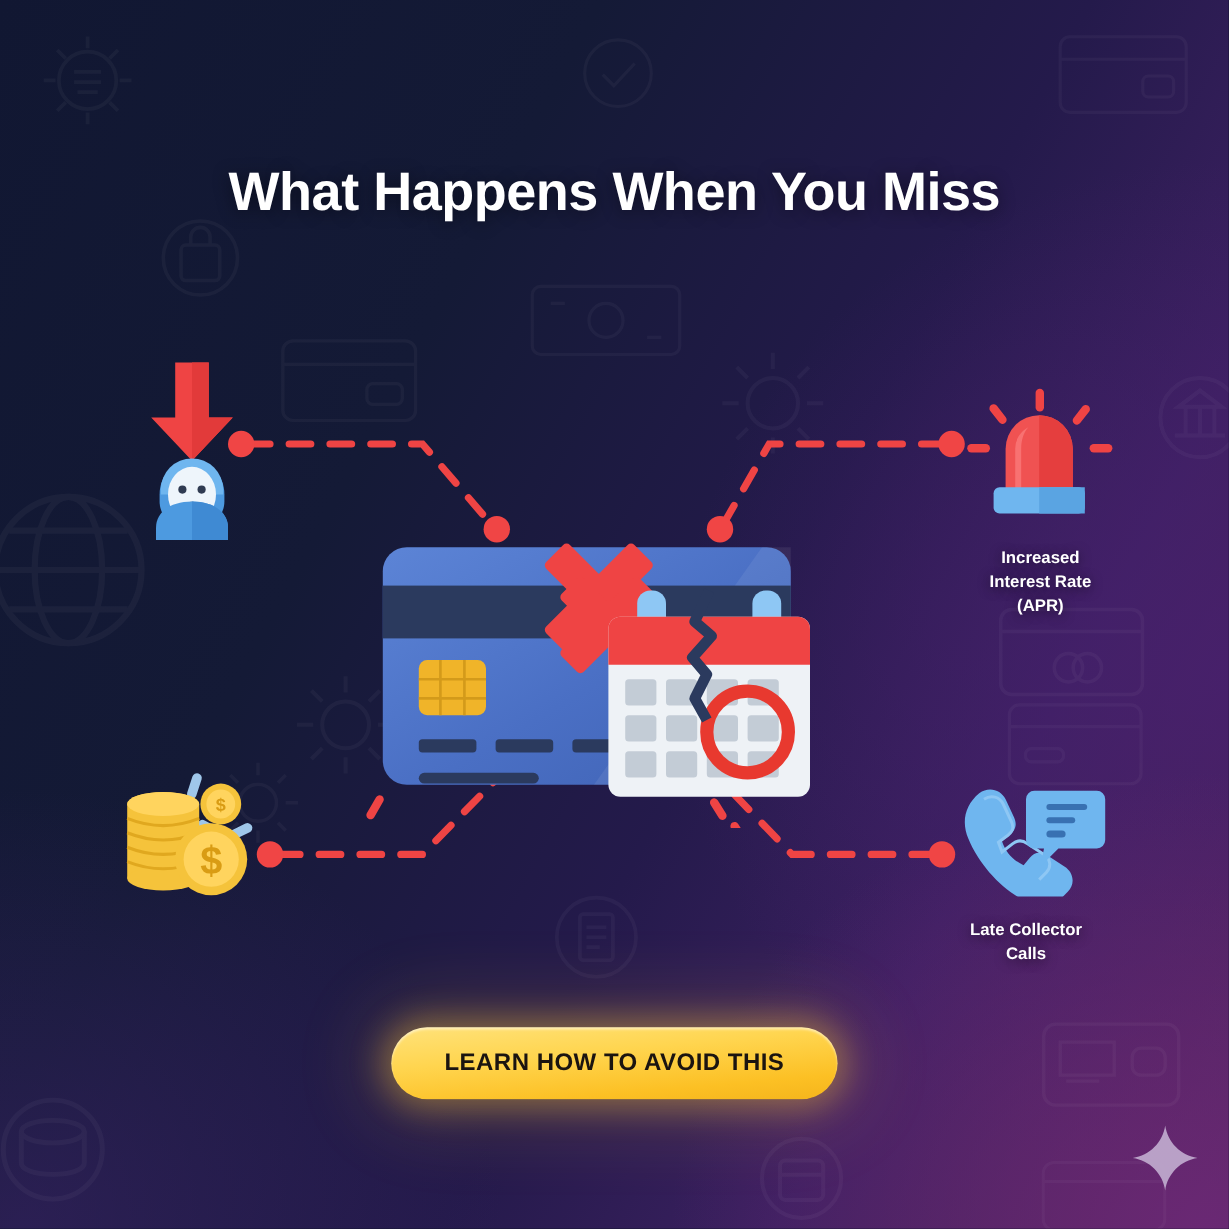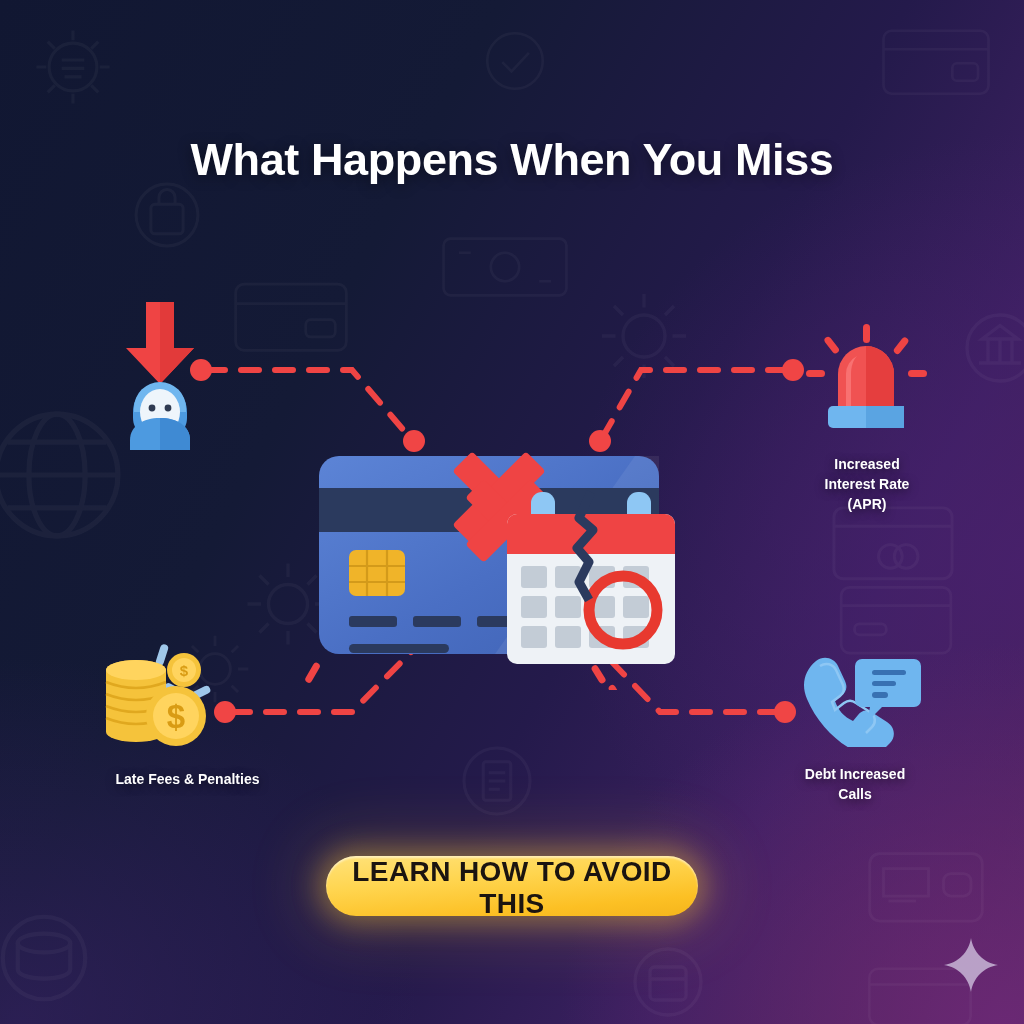--- a/index.html
+++ b/index.html
@@ -67,21 +67,21 @@
   #artwork { position:absolute; left:305px; top:440px; width:410px; height:250px; }
 
   
   #cta {
     position:absolute; left:50%; top:856px; transform:translateX(-50%);
     width:372px; height:60px;
     border:none; border-radius:32px;
     background:linear-gradient(175deg,#ffe27a 0%,#ffd54f 38%,#fcc024 78%,#f5b51c 100%);
     color:#1b1410;
     font-family:"Liberation Sans", sans-serif;
-    font-size:28px; font-weight:bold; letter-spacing:0.4px;
+    font-size:20px; font-weight:bold; letter-spacing:0.4px;
     cursor:pointer;
     box-shadow:0 0 26px 8px rgba(255,200,60,.34), 0 0 62px 22px rgba(255,190,50,.16), inset 0 2px 2px rgba(255,255,255,.5);
   }
 
   
   #sparkle { position:absolute; left:942px; top:936px; width:58px; height:58px; }
 </style>
 </head>
 <body>
 
@@ -327,22 +327,21 @@
         <rect x="-14" y="238" width="7" height="18" rx="3.5" transform="rotate(30 -10 247)"></rect>
         <rect x="290" y="224" width="7" height="20" rx="3.5" transform="rotate(-32 294 234)"></rect>
         <rect x="306" y="244" width="7" height="16" rx="3.5" transform="rotate(-32 310 252)"></rect>
       </g>
     </svg>
   </div>
 
   <div class="label" id="label-apr">Increased
 Interest Rate
 (APR)</div>
-  <div class="label" id="label-fees">Late Fees &amp; Penalties</div>
-  <div class="label" id="label-debt">Debt Increased
+  <div class="label" id="label-debt">Late Collector
 Calls</div>
 
   <button id="cta">LEARN HOW TO AVOID THIS</button>
 
   <svg id="sparkle" viewBox="0 0 58 58">
     <path d="M29 2c2 14 13 25 27 27-14 2-25 13-27 27-2-14-13-25-27-27C16 27 27 16 29 2z" fill="#c2aed0" opacity="0.9"></path>
   </svg>
 
 </div>
 

